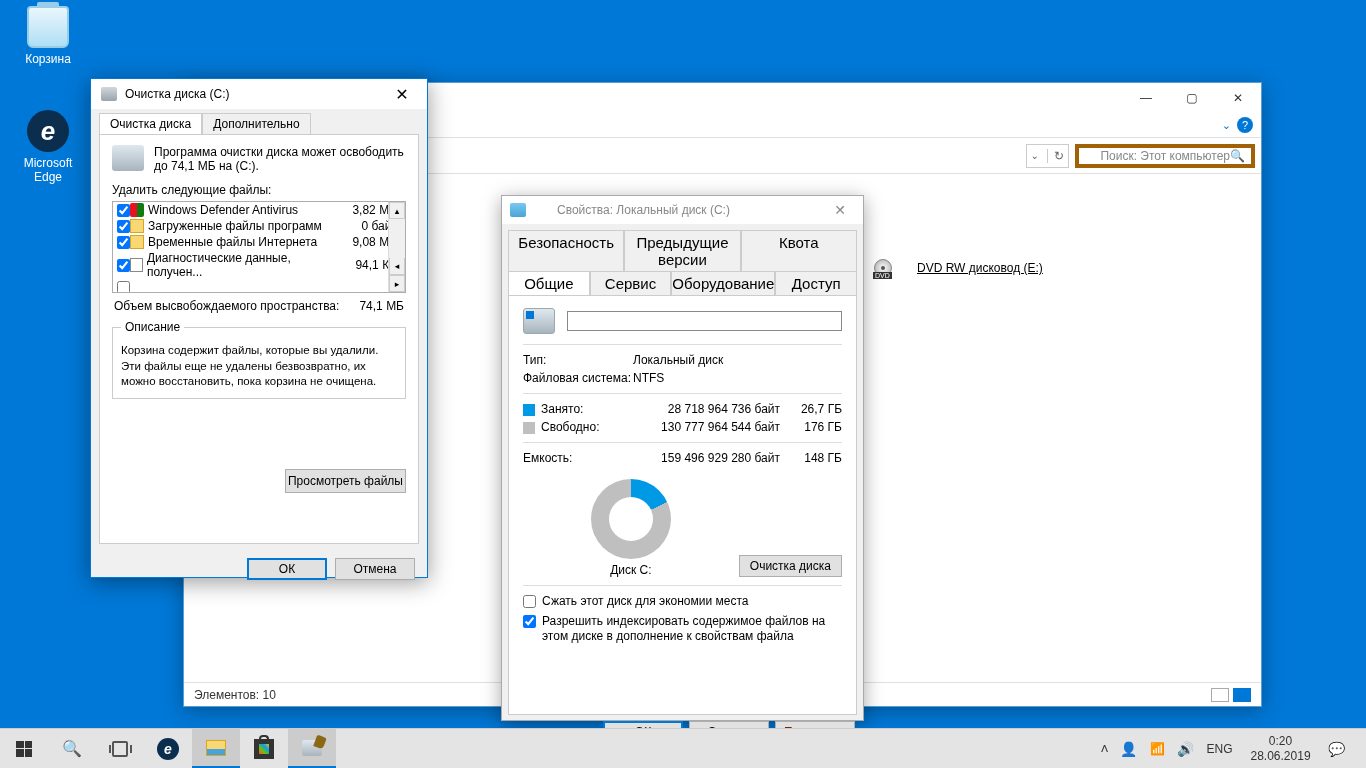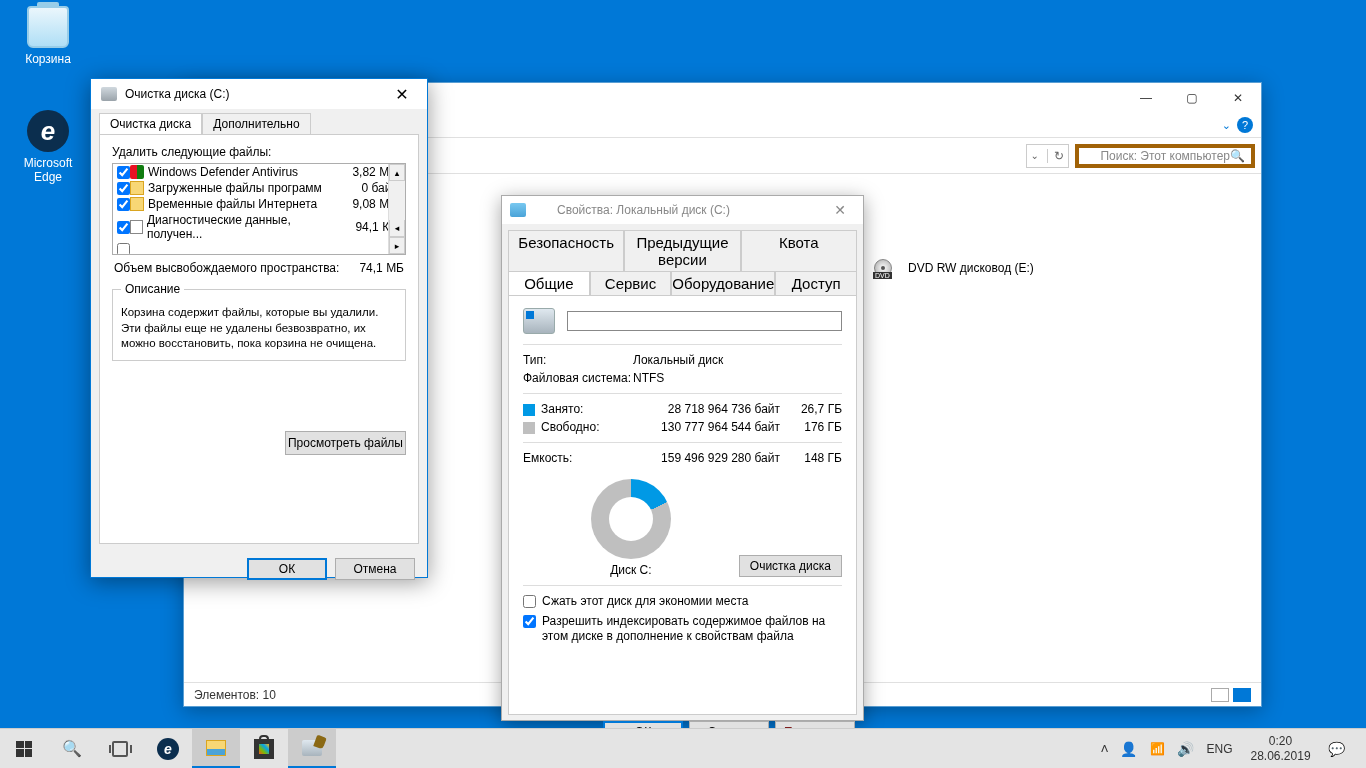--- a/index.html
+++ b/index.html
@@ -16,21 +16,21 @@
 
 .explorer { position:absolute; left:183px; top:82px; width:1079px; height:625px; background:#fff; border:1px solid #5a9fd4; box-shadow:0 4px 20px rgba(0,0,0,.3); }
 .explorer-titlebar { height:30px; display:flex; justify-content:flex-end; align-items:center; background:#fff; }
 .winbtn { width:46px; height:30px; display:flex; align-items:center; justify-content:center; font-size:12px; color:#333; cursor:pointer;}
 .explorer-ribbon { height:25px; border-bottom:1px solid #e0e0e0; display:flex; justify-content:flex-end; align-items:center; padding:0 8px; gap:6px;}
 .explorer-ribbon .help { width:16px;height:16px;border-radius:50%;background:#0078d7;color:#fff;font-size:11px;display:flex;align-items:center;justify-content:center;}
 .explorer-addr { height:36px; border-bottom:1px solid #e0e0e0; display:flex; align-items:center; padding:0 6px; gap:6px;}
 .addr-box { flex:0 0 auto; margin-left:auto; height:24px; border:1px solid #ccc; display:flex; align-items:center; padding:0 4px; font-size:12px; color:#666;}
 .search-box { width:180px; height:24px; border:4px solid #a16207; display:flex; align-items:center; padding:0 6px; font-size:12px; color:#888; justify-content:flex-end;}
 .explorer-content { position:relative; height:calc(100% - 30px - 25px - 36px - 24px); background:#fff;}
-.dvd-item { position:absolute; left:690px; top:85px; display:flex; align-items:center; gap:16px; font-size:12px;}
+.dvd-item { position:absolute; left:690px; top:85px; display:flex; align-items:center; gap:25px; font-size:12px;text-decoration:underline;}
 .dvd-ico { width:18px; height:18px; background:radial-gradient(#fff,#aaa); border-radius:50%; border:1px solid #888; position:relative;}
 .dvd-ico::after{content:"";position:absolute;inset:6px;background:#555;border-radius:50%;}
 .dvd-label { position:absolute; left:-2px; bottom:-3px; background:#333; color:#fff; font-size:7px; padding:0 2px;}
 .explorer-status { height:24px; border-top:1px solid #e0e0e0; display:flex; align-items:center; padding:0 10px; font-size:12px; color:#333; justify-content:space-between;}
 .view-toggle { display:flex; gap:4px;}
 .view-toggle span{width:18px;height:14px;border:1px solid #aaa;display:inline-block;}
 .view-toggle span.active{background:#0078d7;border-color:#0078d7;}
 
 
 .props { position:absolute; left:501px; top:195px; width:363px; height:526px; background:#f0f0f0; border:1px solid #aaa; box-shadow:0 4px 18px rgba(0,0,0,.35);}
@@ -247,20 +247,24 @@
   <div class="cleanup-title">
     <div class="dico2"></div>
     <span>Очистка диска  (C:)</span>
     <div class="close">✕</div>
   </div>
   <div class="tabrow">
     <div class="ctab active">Очистка диска</div>
     <div class="ctab">Дополнительно</div>
   </div>
   <div class="cleanup-body">
+    <div class="info-row">
+      <div class="dico3"></div>
+      <div>Программа очистки диска может освободить до 74,1 МБ на  (C:).</div>
+    </div>
     <div class="list-label">Удалить следующие файлы:</div>
     <div class="file-list">
       <div class="row">
           <input type="checkbox" checked="" style="">
           <span class="nm">
             <span class="fico shield"></span>
             <span>Windows Defender Antivirus</span>
           </span>
           <span class="sz">3,82 МБ</span>
         </div>

